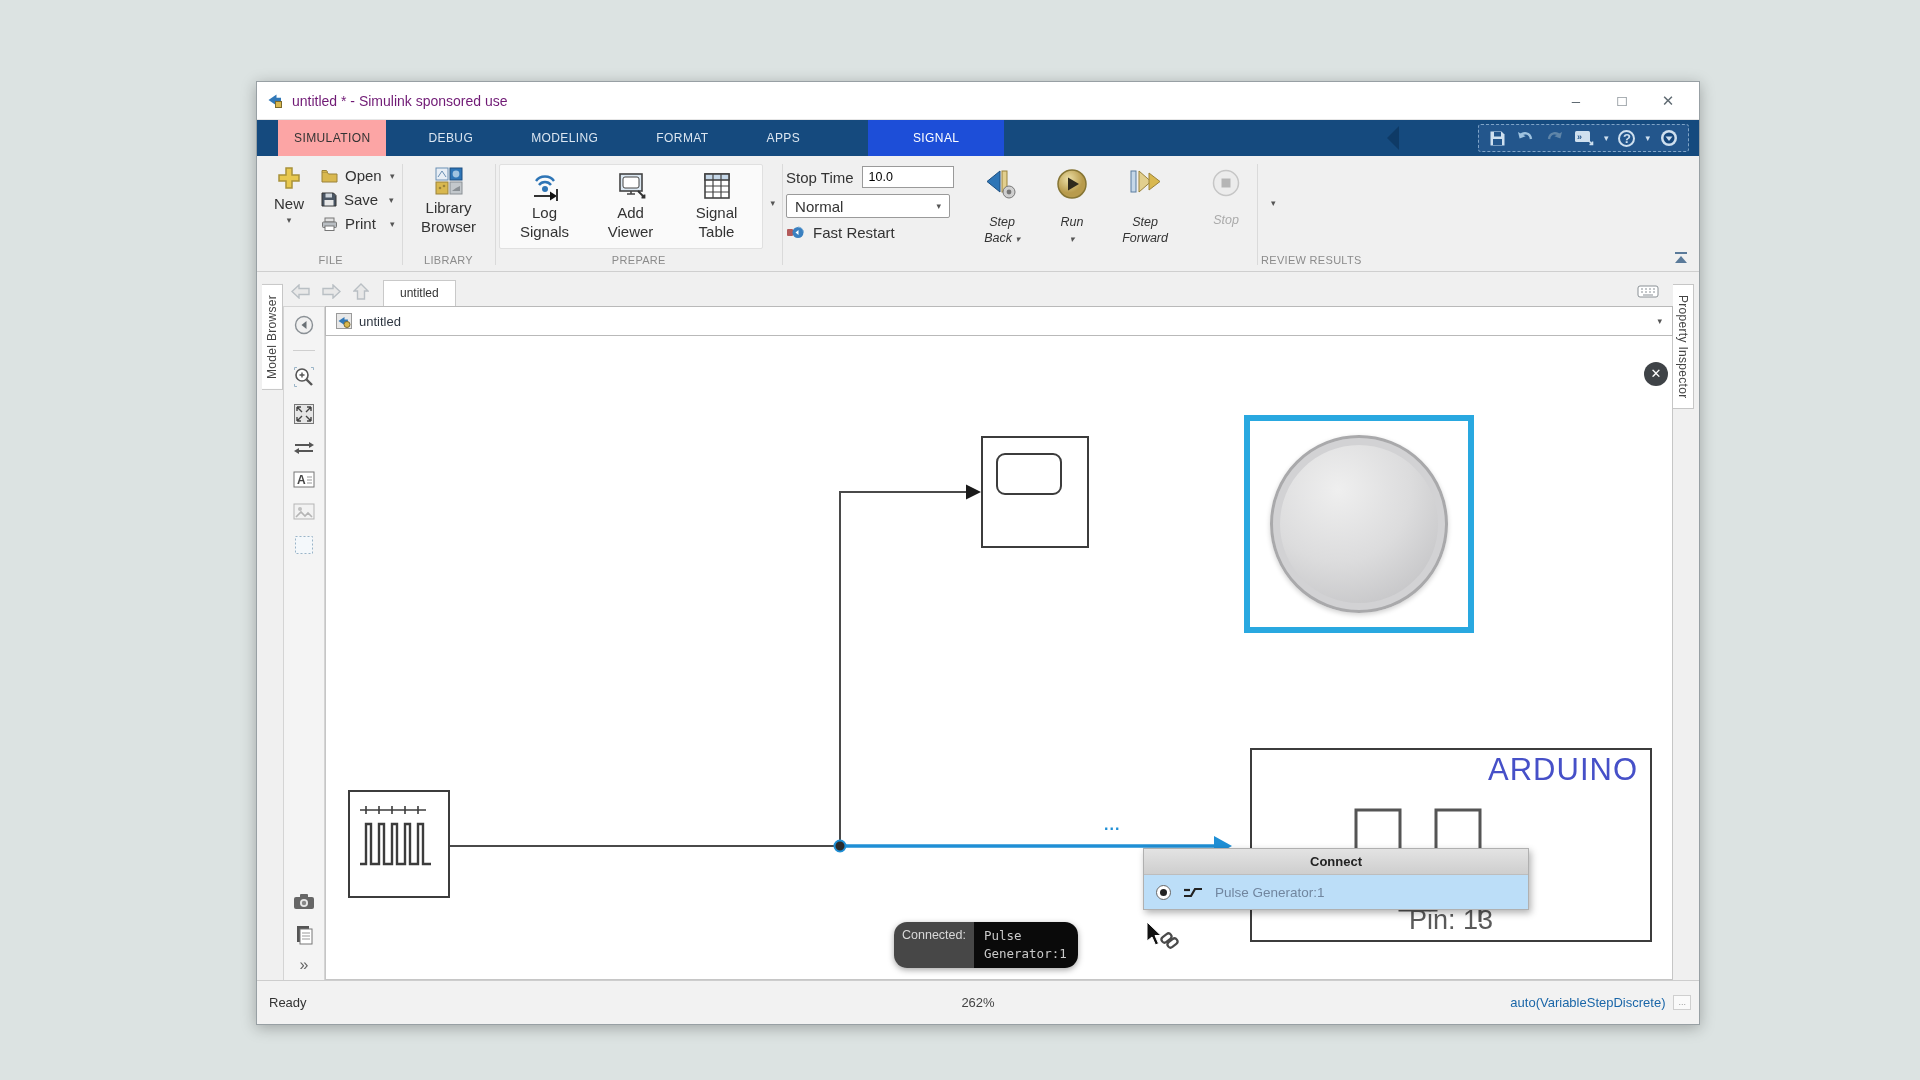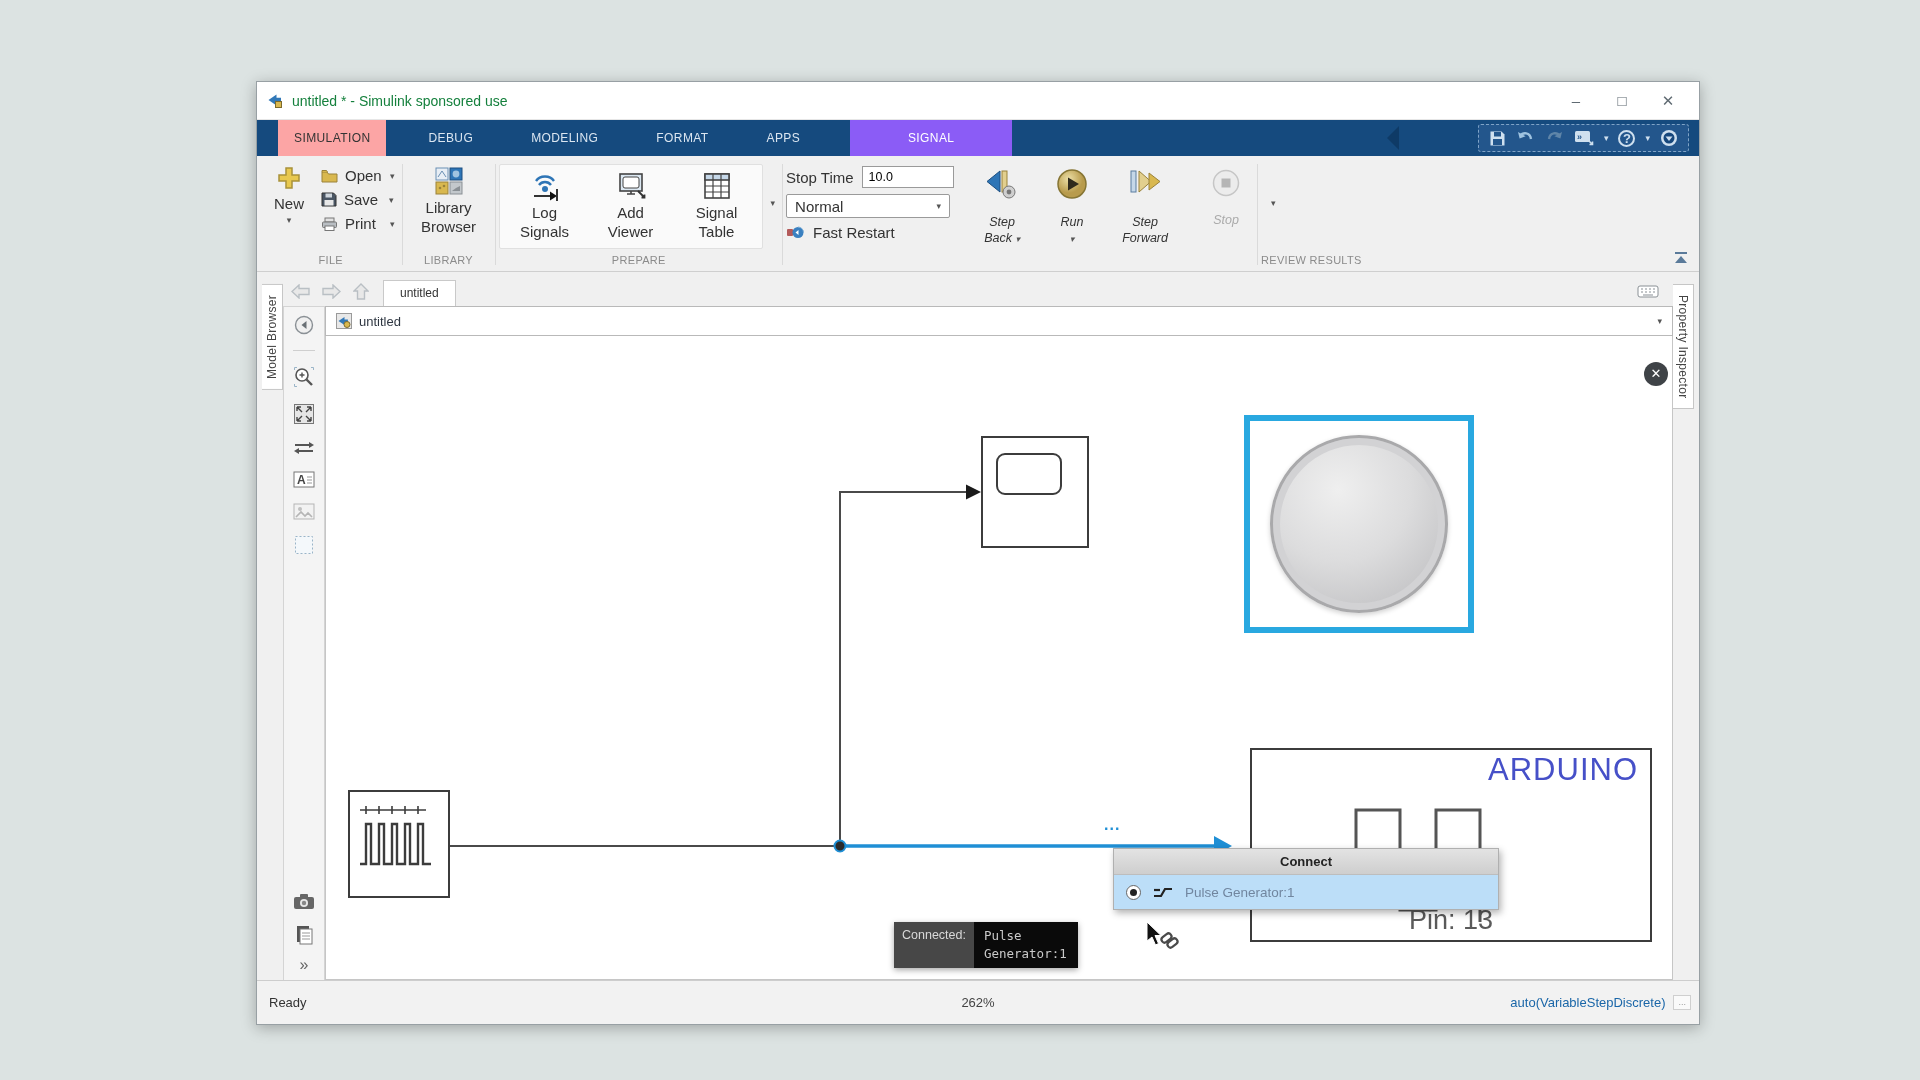--- a/index.html
+++ b/index.html
@@ -11,27 +11,27 @@
     -webkit-font-smoothing:antialiased;
   }
   .window {
     position:absolute; left:256px; top:81px; width:1444px; height:944px;
     background:#ffffff; border:1px solid #98a0a4;
     box-shadow:0 3px 14px rgba(0,0,0,.28);
     display:flex; flex-direction:column;
   }
   
   .titlebar { height:38px; background:#fff; display:flex; align-items:center; padding:0 8px 0 10px; border-bottom:1px solid #e6e6e6; }
-  .title-text { color:#15803d; font-size:14px; margin-left:8px; flex:1; white-space:nowrap; }
+  .title-text { color:#701a75; font-size:14px; margin-left:8px; flex:1; white-space:nowrap; }
   .win-ctl { width:46px; text-align:center; color:#5f6a72; font-size:15px; cursor:default; }
   
   .tabband { height:36px; background:#154a7e; display:flex; align-items:stretch; position:relative; }
   .rtab { color:#dbe6f1; font-size:12px; line-height:36px; padding:0 16px; margin-left:26px; letter-spacing:.4px; cursor:default; }
   .rtab.active { background:#fca5a5; color:#333; margin-left:21px; }
-  .rtab.signal { background:#8b5cf6; color:#fff; width:162px; text-align:center; padding:0; margin-left:34px; }
+  .rtab.signal { background:#1d4ed8; color:#fff; width:136px; text-align:center; padding:0; margin-left:52px; }
   .qat { position:absolute; right:10px; top:4px; height:28px; display:flex; align-items:center; gap:10px;
          background:#23568c; border:1px dashed #7fa3c6; border-radius:3px; padding:0 10px; }
   .qat-pent { position:absolute; right:300px; top:5px; }
   .qat .caret { color:#cfe0ef; font-size:9px; }
   .qat-help { color:#cfe0ef; font-size:13px; font-weight:bold; width:17px; height:17px; border:2px solid #cfe0ef; border-radius:50%; text-align:center; line-height:14px; }
   
   .ribbon { height:116px; background:#f0f0f0; border-bottom:1px solid #cfcfcf; display:flex; padding-left:6px; position:relative; }
   .group { display:flex; flex-direction:column; }
   .gcontent { flex:1; display:flex; align-items:flex-start; padding-top:8px; }
   .glabel { text-align:center; font-size:11px; color:#8b8b8b; padding:2px 0 5px; letter-spacing:.3px; }
@@ -82,27 +82,27 @@
   .scope-screen { position:absolute; left:13px; top:15px; width:66px; height:42px; border:2px solid #3c3c3c; border-radius:9px; }
   .pulsegen { left:22px; top:454px; width:102px; height:108px; }
   .knob-sel { position:absolute; left:918px; top:79px; width:230px; height:218px; border:6px solid #29a8e0; display:flex; align-items:center; justify-content:center; }
   .knob { width:178px; height:178px; border-radius:50%;
           background:radial-gradient(circle at 38% 30%, #efefef 0%, #dcdcdd 45%, #c6c6c8 78%, #bcbcbe 100%);
           border:3px solid #a9a9ab; box-shadow:inset 0 0 0 7px #d2d2d4, 0 2px 5px rgba(0,0,0,.18); }
   .arduino { left:924px; top:412px; width:402px; height:194px; }
   .arduino-title { position:absolute; right:12px; top:2px; font-size:31px; color:#4650c8; letter-spacing:1px; }
   .arduino-pin { position:absolute; left:50%; transform:translateX(-50%); bottom:4px; font-size:27px; color:#5a5a5a;margin-top:24px; }
   .wire-badge { position:absolute; left:778px; top:480px; color:#1f8fd5; font-size:16px; font-weight:bold; letter-spacing:1px; }
-  .connect-pop { position:absolute; left:787px; top:512px; width:386px; border:1px solid #b0b0b0; box-shadow:2px 3px 7px rgba(0,0,0,.3); z-index:12; }
+  .connect-pop { position:absolute; left:817px; top:512px; width:386px; border:1px solid #b0b0b0; box-shadow:2px 3px 7px rgba(0,0,0,.3); z-index:12; }
   .cp-head { height:26px; background:linear-gradient(#e3e3e3,#cecece); border-bottom:1px solid #bdbdbd; font-size:13px; font-weight:bold; color:#222; text-align:center; line-height:26px; }
   .cp-row { height:34px; background:#bcdef8; display:flex; align-items:center; gap:12px; padding:0 12px; }
   .cp-radio { width:15px; height:15px; border-radius:50%; background:#fff; border:1px solid #666; position:relative; }
   .cp-radio::after { content:""; position:absolute; left:3px; top:3px; width:7px; height:7px; border-radius:50%; background:#222; }
   .cp-row .lbl { font-size:13.5px; color:#71869f; }
-  .tooltip { position:absolute; left:568px; top:586px; display:flex; border-radius:0; overflow:hidden; box-shadow:0 2px 6px rgba(0,0,0,.35); z-index:13; }
+  .tooltip { position:absolute; left:568px; top:586px; display:flex; border-radius:13px; overflow:hidden; box-shadow:0 2px 6px rgba(0,0,0,.35); z-index:13; }
   .tt-label { background:#474747; color:#d9d9d9; font-size:12.5px; padding:6px 8px; }
   .tt-value { background:#0a0a0a; color:#c9c9c9; font-family:"DejaVu Sans Mono",monospace; font-size:12.5px; padding:5px 10px; width:104px; line-height:1.45; }
   .cursor { position:absolute; left:820px; top:586px; z-index:14; }
   
   .statusbar { height:44px; background:#f2f2f2; border-top:1px solid #cdcdcd; display:flex; align-items:center; padding:0 8px 0 12px; position:relative; font-size:13px; color:#333; }
   .status-zoom { position:absolute; left:50%; transform:translateX(-50%); color:#444; }
   .status-solver { margin-left:auto; color:#1a66a8; padding-right:8px; }
   .grip { border:1px solid #cfcfcf; background:#fafafa; color:#999; font-size:9px; line-height:9px; padding:2px 4px; }
   svg { display:block; }
 </style>

